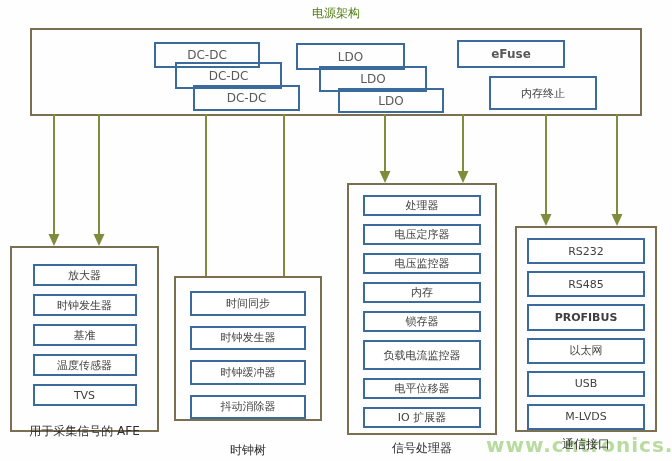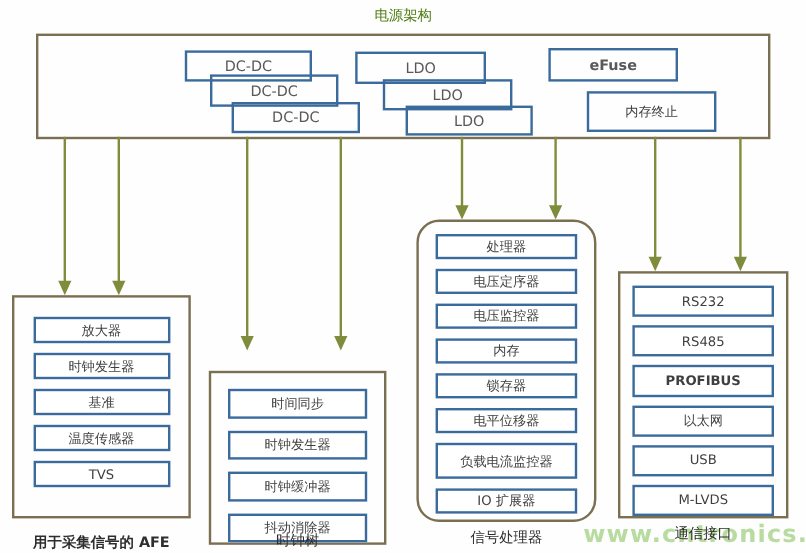--- a/index.html
+++ b/index.html
@@ -27,31 +27,31 @@
   .efuse{left:425px;top:10px;width:104px;height:24px;font-weight:bold;}
   .memterm{left:425px;top:46px;width:104px;height:30px;margin-left:32px;}
   .arrows{position:absolute;left:0;top:0;width:672px;height:461px;pointer-events:none;}
   .arrow-line{stroke:var(--arrow);stroke-width:2;}
   .arrow-head{fill:var(--arrow);stroke:none;}
   .group{position:absolute;border:2px solid var(--box-border);background:#fefefe;
          display:flex;flex-direction:column;align-items:center;box-sizing:border-box;}
   .group .item{border:2px solid var(--item-border);background:#fff;box-sizing:border-box;
          display:flex;align-items:center;justify-content:center;font-size:11px;color:var(--text);}
   .g-afe{left:10px;top:246px;width:149px;height:186px;padding-top:16px;gap:8px;}
-  .g-afe .item{width:114px;height:22px;}
-  .g-clock{left:174px;top:309px;width:148px;height:145px;padding-top:13px;gap:10px;}
+  .g-afe .item{width:104px;height:22px;}
+  .g-clock{left:174px;top:276px;width:148px;height:145px;padding-top:13px;gap:10px;}
   .g-clock .item{width:116px;height:25px;}
-  .g-sig{left:347px;top:183px;width:150px;height:252px;padding-top:10px;gap:8px;border-radius:19px;}
+  .g-sig{left:347px;top:183px;width:150px;height:252px;padding-top:10px;gap:8px;}
   .g-sig .item{width:118px;height:21px;flex:none;}
   .g-sig .item.tall{height:30px;}
   .g-comm{left:515px;top:226px;width:142px;height:206px;padding-top:10px;gap:7px;}
   .g-comm .item{width:118px;height:35px;}
   .item.bold{font-weight:bold;}
   .glabel{position:absolute;text-align:center;font-size:12px;color:#2e2e2e;white-space:nowrap;}
-  .l-afe{left:10px;width:149px;top:444px;font-weight:bold;}
+  .l-afe{left:10px;width:149px;top:423px;}
   .l-clock{left:174px;width:148px;top:442px;}
   .l-sig{left:347px;width:150px;top:440px;}
   .l-comm{left:515px;width:142px;top:436px;}
   .watermark{position:absolute;left:486px;top:433px;font-size:20px;font-weight:bold;
              color:var(--watermark);letter-spacing:1px;z-index:1;}
   .glabel{z-index:2;}
 </style>
 </head>
 <body>
 
@@ -107,22 +107,22 @@
     <div class="item">抖动消除器</div>
   </div>
   <div class="glabel l-clock">时钟树</div>
 
   <div class="group g-sig">
     <div class="item">处理器</div>
     <div class="item">电压定序器</div>
     <div class="item">电压监控器</div>
     <div class="item">内存</div>
     <div class="item">锁存器</div>
+    <div class="item tall">负载电流监控器</div>
     <div class="item">电平位移器</div>
-    <div class="item tall">负载电流监控器</div>
     <div class="item">IO 扩展器</div>
   </div>
   <div class="glabel l-sig">信号处理器</div>
 
   <div class="group g-comm">
     <div class="item">RS232</div>
     <div class="item">RS485</div>
     <div class="item bold">PROFIBUS</div>
     <div class="item">以太网</div>
     <div class="item">USB</div>

